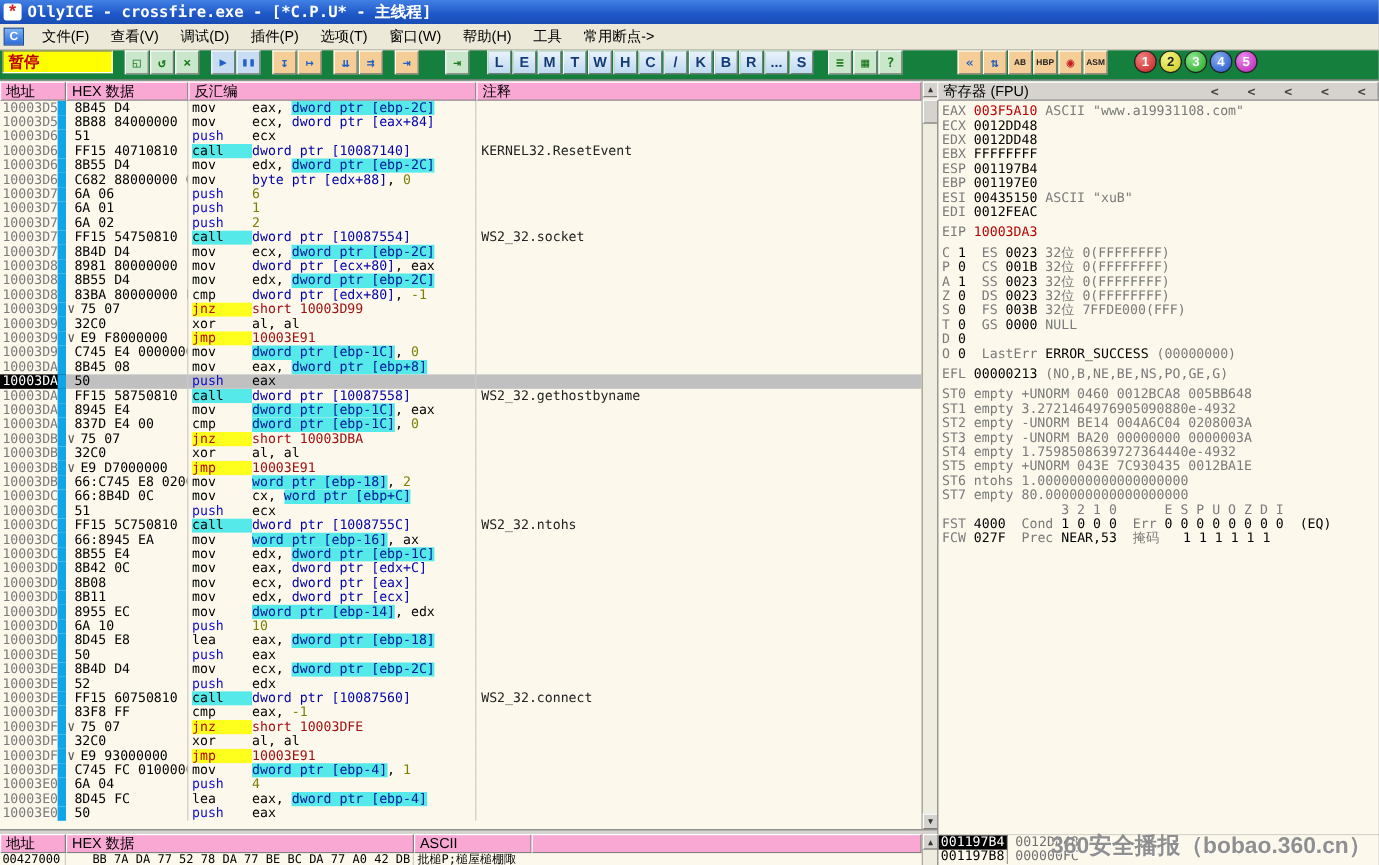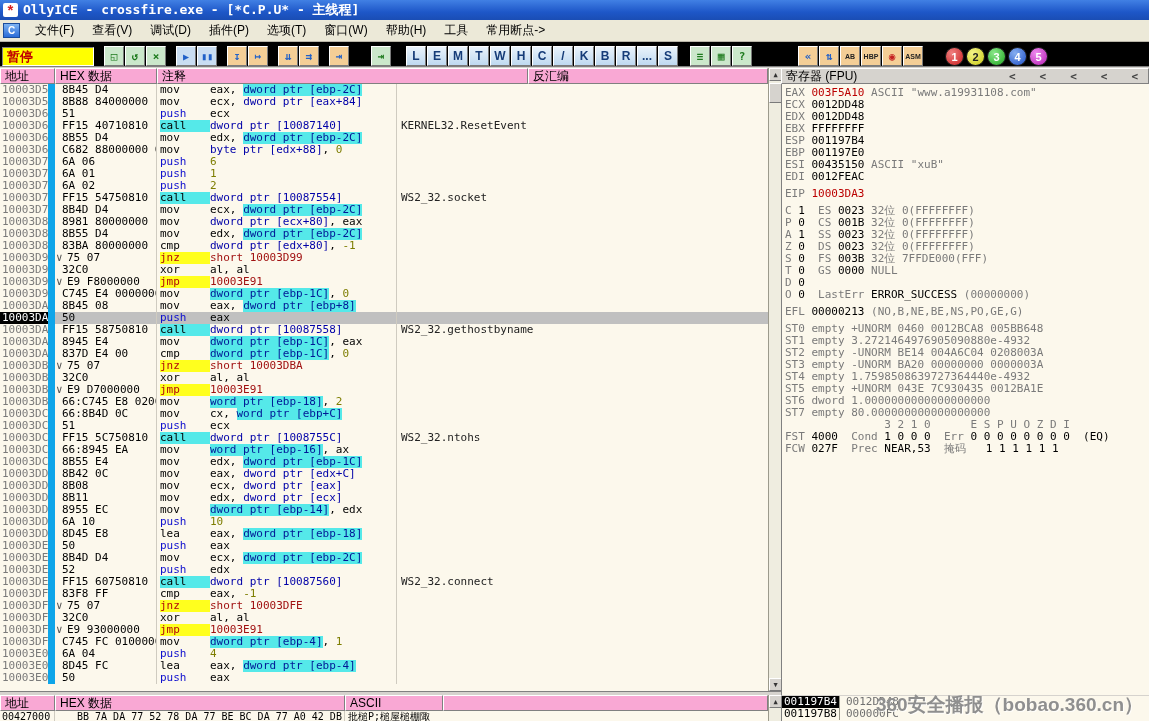--- a/index.html
+++ b/index.html
@@ -21,21 +21,21 @@
     background:#ECE9D8; border-bottom:1px solid #B9B5A8;
     display:flex; align-items:center; font:12px "Liberation Sans",sans-serif; }
   .mdi-icon { width:17px; height:15px; margin:0 6px 0 3px;
     background:linear-gradient(#7EB3F2,#2A6CD8); border:1px solid #1A4C9C;
     color:#fff; font:bold 10px "Liberation Sans",sans-serif; text-align:center;
     line-height:13px; }
   .menu-item { padding:2px 9px; color:#000; }
 
   
   .toolbar { position:absolute; left:0; top:42px; width:100%; height:25px;
-    background:#000000; display:flex; align-items:flex-end; padding-left:2px;
+    background:#15803d; display:flex; align-items:flex-start; padding-left:2px;
     border-bottom:1px solid #808080; }
   .status-box { width:92px; height:19px; background:#FFFF00; color:#C00000;
     font:bold 13px "Liberation Sans",sans-serif; line-height:18px; padding-left:4px;
     border:1px solid; border-color:#808080 #fff #fff #808080; margin-right:6px; }
   .tbtn { width:20px; height:20px; margin-left:1px; display:inline-flex;
     align-items:center; justify-content:center; font:bold 11px "DejaVu Sans Mono",monospace;
     border:1px solid; border-color:#FFFFFF #7A7A7A #7A7A7A #FFFFFF; cursor:default; }
   .tb-green  { background:#CBE7CB; color:#1D7A1D; }
   .tb-blue   { background:#C9DDF2; color:#2060C8; font-size:10px; }
   .tb-orange { background:#F4CE96; color:#2060C8; }
@@ -184,22 +184,22 @@
       <span class="tbtn ball ball1" style="margin-left: 22px;">1</span>
       <span class="tbtn ball ball2">2</span>
       <span class="tbtn ball ball3">3</span>
       <span class="tbtn ball ball4">4</span>
       <span class="tbtn ball ball5">5</span>
     </div>
 
   <div class="dis-header">
     <span class="hdrcell" style="width:55px">地址</span>
     <span class="hdrcell" style="width:102px">HEX 数据</span>
+    <span class="hdrcell" style="width:240px">反汇编</span>
     <span class="hdrcell" style="flex:1">注释</span>
-    <span class="hdrcell" style="width:240px">反汇编</span>
   </div>
 
   <div class="dis-body" id="dis-body">
       <div class="dr"><span class="ca">10003D57</span><span class="ch">8B45 D4</span><span class="cd"><span class="mn">mov</span><span class="o-r">eax, </span><span class="o-h">dword ptr [ebp-2C]</span></span><span class="cc"></span></div>
       <div class="dr"><span class="ca">10003D5A</span><span class="ch">8B88 84000000</span><span class="cd"><span class="mn">mov</span><span class="o-r">ecx, </span><span class="o-m">dword ptr [eax+84]</span></span><span class="cc"></span></div>
       <div class="dr"><span class="ca">10003D60</span><span class="ch">51</span><span class="cd"><span class="mn m-pu">push</span><span class="o-r">ecx</span></span><span class="cc"></span></div>
       <div class="dr"><span class="ca">10003D61</span><span class="ch">FF15 40710810</span><span class="cd"><span class="mn m-c">call</span><span class="o-m">dword ptr [10087140]</span></span><span class="cc">KERNEL32.ResetEvent</span></div>
       <div class="dr"><span class="ca">10003D67</span><span class="ch">8B55 D4</span><span class="cd"><span class="mn">mov</span><span class="o-r">edx, </span><span class="o-h">dword ptr [ebp-2C]</span></span><span class="cc"></span></div>
       <div class="dr"><span class="ca">10003D6A</span><span class="ch">C682 88000000 00</span><span class="cd"><span class="mn">mov</span><span class="o-m">byte ptr [edx+88]</span><span class="o-r">, </span><span class="o-i">0</span></span><span class="cc"></span></div>
       <div class="dr"><span class="ca">10003D71</span><span class="ch">6A 06</span><span class="cd"><span class="mn m-pu">push</span><span class="o-i">6</span></span><span class="cc"></span></div>
@@ -308,21 +308,21 @@
       <div class="rl"><span class="g">O </span><span class="k">0</span><span class="g">  LastErr </span><span class="k">ERROR_SUCCESS</span><span class="g"> (00000000)</span></div>
       <div class="rgap"></div>
       <div class="rl"><span class="g">EFL </span><span class="k">00000213</span><span class="g"> (NO,B,NE,BE,NS,PO,GE,G)</span></div>
       <div class="rgap"></div>
       <div class="rl"><span class="g">ST0 empty +UNORM 0460 0012BCA8 005BB648</span></div>
       <div class="rl"><span class="g">ST1 empty 3.2721464976905090880e-4932</span></div>
       <div class="rl"><span class="g">ST2 empty -UNORM BE14 004A6C04 0208003A</span></div>
       <div class="rl"><span class="g">ST3 empty -UNORM BA20 00000000 0000003A</span></div>
       <div class="rl"><span class="g">ST4 empty 1.7598508639727364440e-4932</span></div>
       <div class="rl"><span class="g">ST5 empty +UNORM 043E 7C930435 0012BA1E</span></div>
-      <div class="rl"><span class="g">ST6 dword 1.0000000000000000000</span></div>
+      <div class="rl"><span class="g">ST6 ntohs 1.0000000000000000000</span></div>
       <div class="rl"><span class="g">ST7 empty 80.000000000000000000</span></div>
       <div class="rl"><span class="g">               3 2 1 0      E S P U O Z D I</span></div>
       <div class="rl"><span class="g">FST </span><span class="k">4000</span><span class="g">  Cond </span><span class="k">1 0 0 0</span><span class="g">  Err </span><span class="k">0 0 0 0 0 0 0 0</span><span class="k">  (EQ)</span></div>
       <div class="rl"><span class="g">FCW </span><span class="k">027F</span><span class="g">  Prec </span><span class="k">NEAR,53</span><span class="g">  掩码 </span><span class="k">  1 1 1 1 1 1</span></div>
     </div>
 
   <div class="stack-pane" id="stack-pane">
       <div class="stk-row"><span class="stk-a hot">001197B4</span><span class="stk-v">0012DD48</span></div>
       <div class="stk-row"><span class="stk-a">001197B8</span><span class="stk-v">000000FC</span></div>
     </div>

